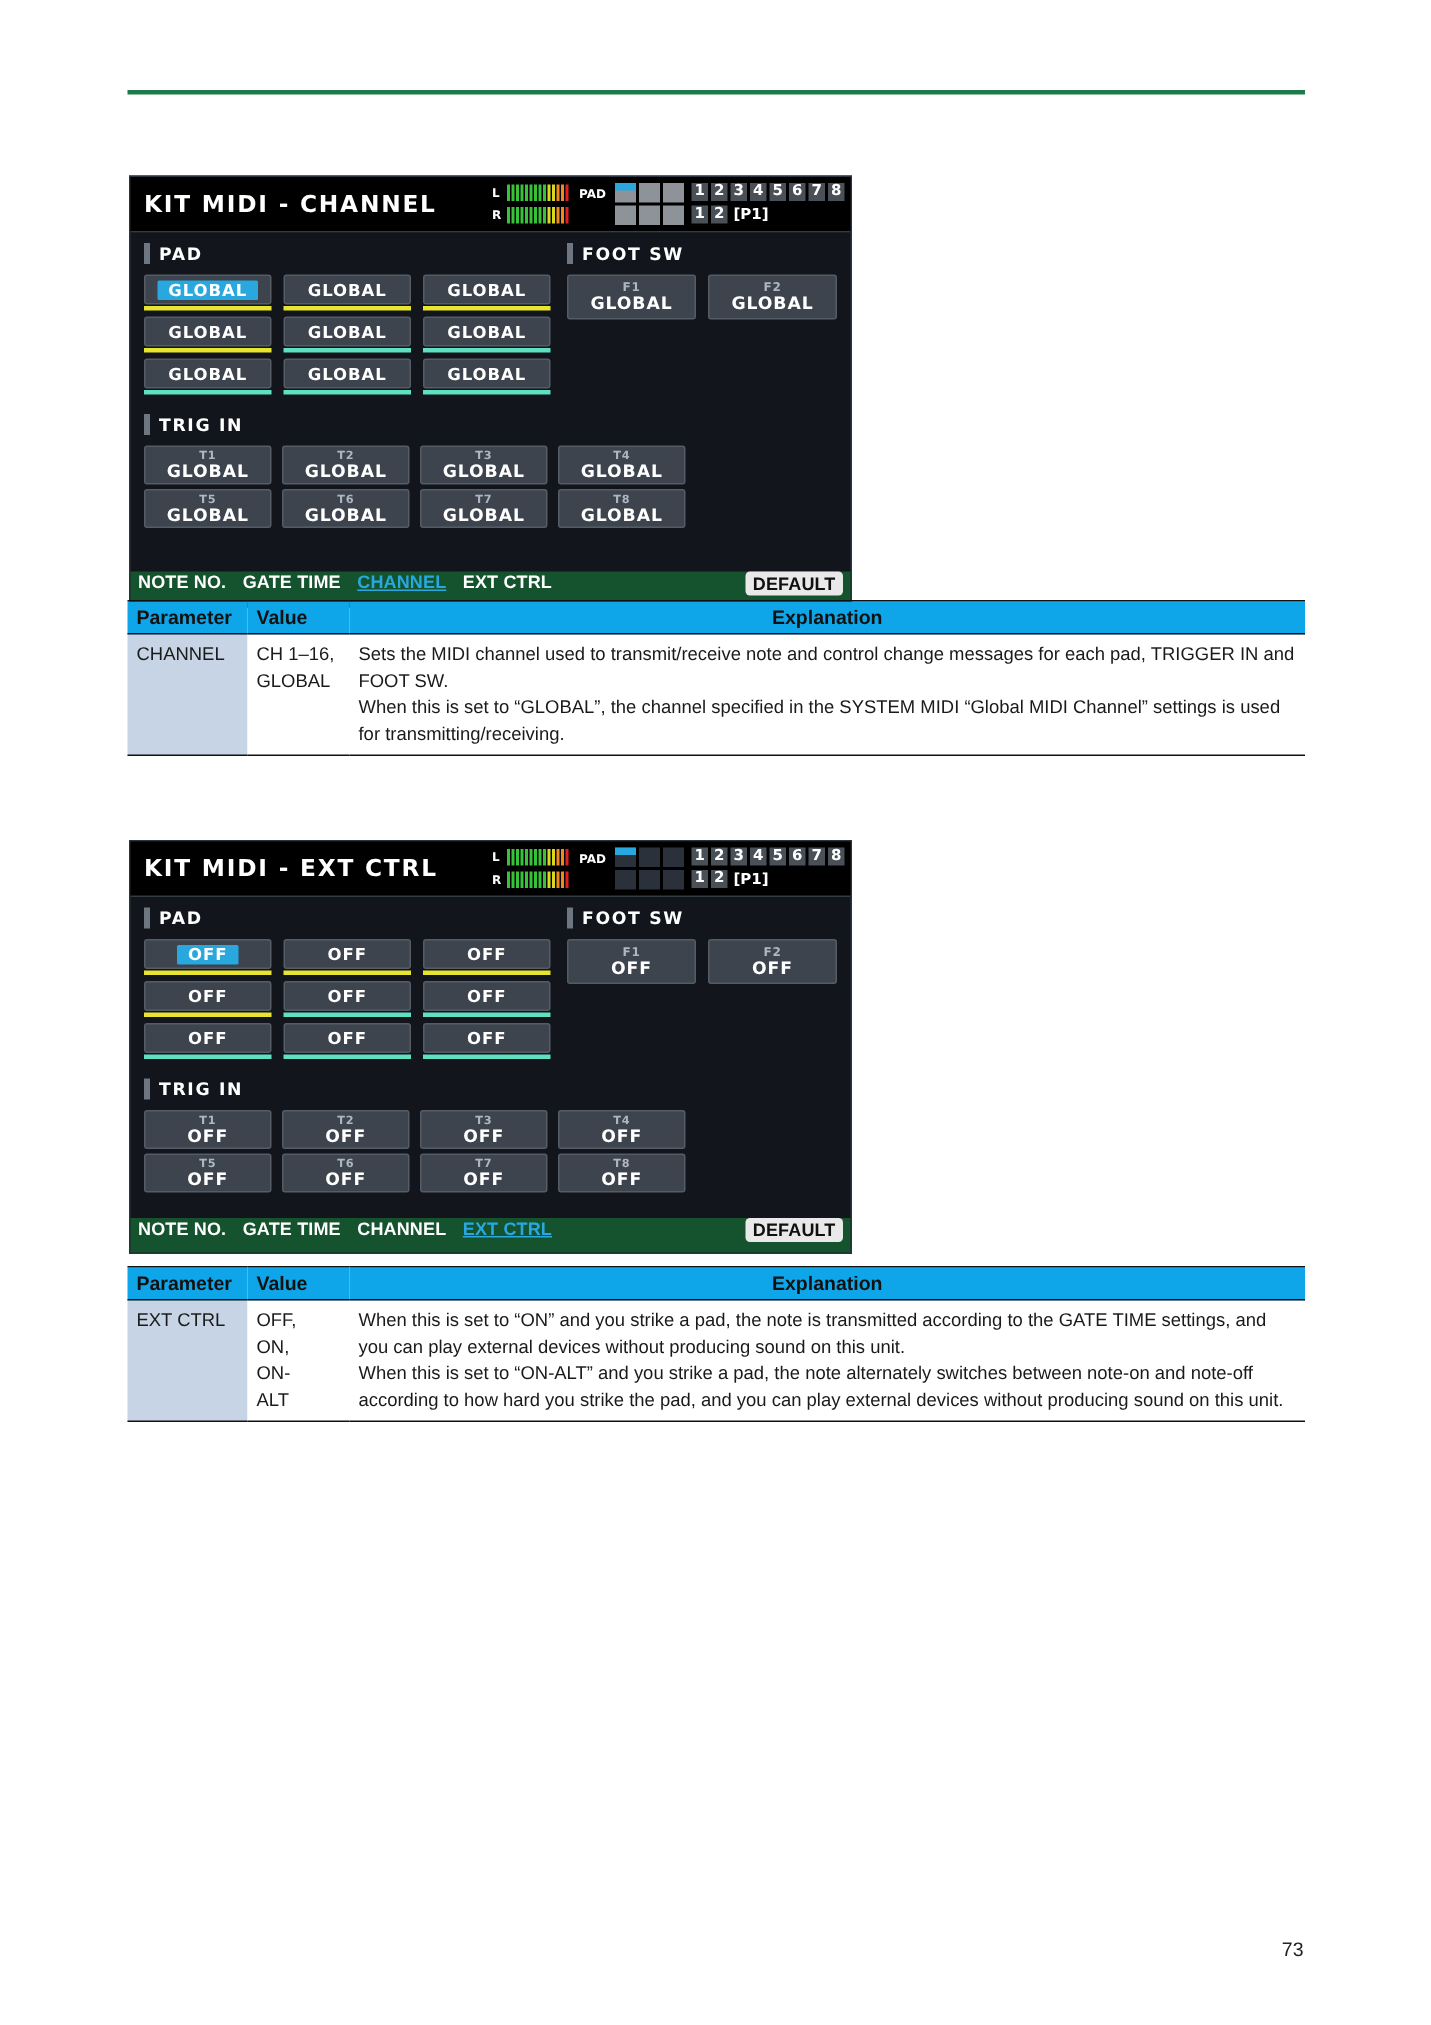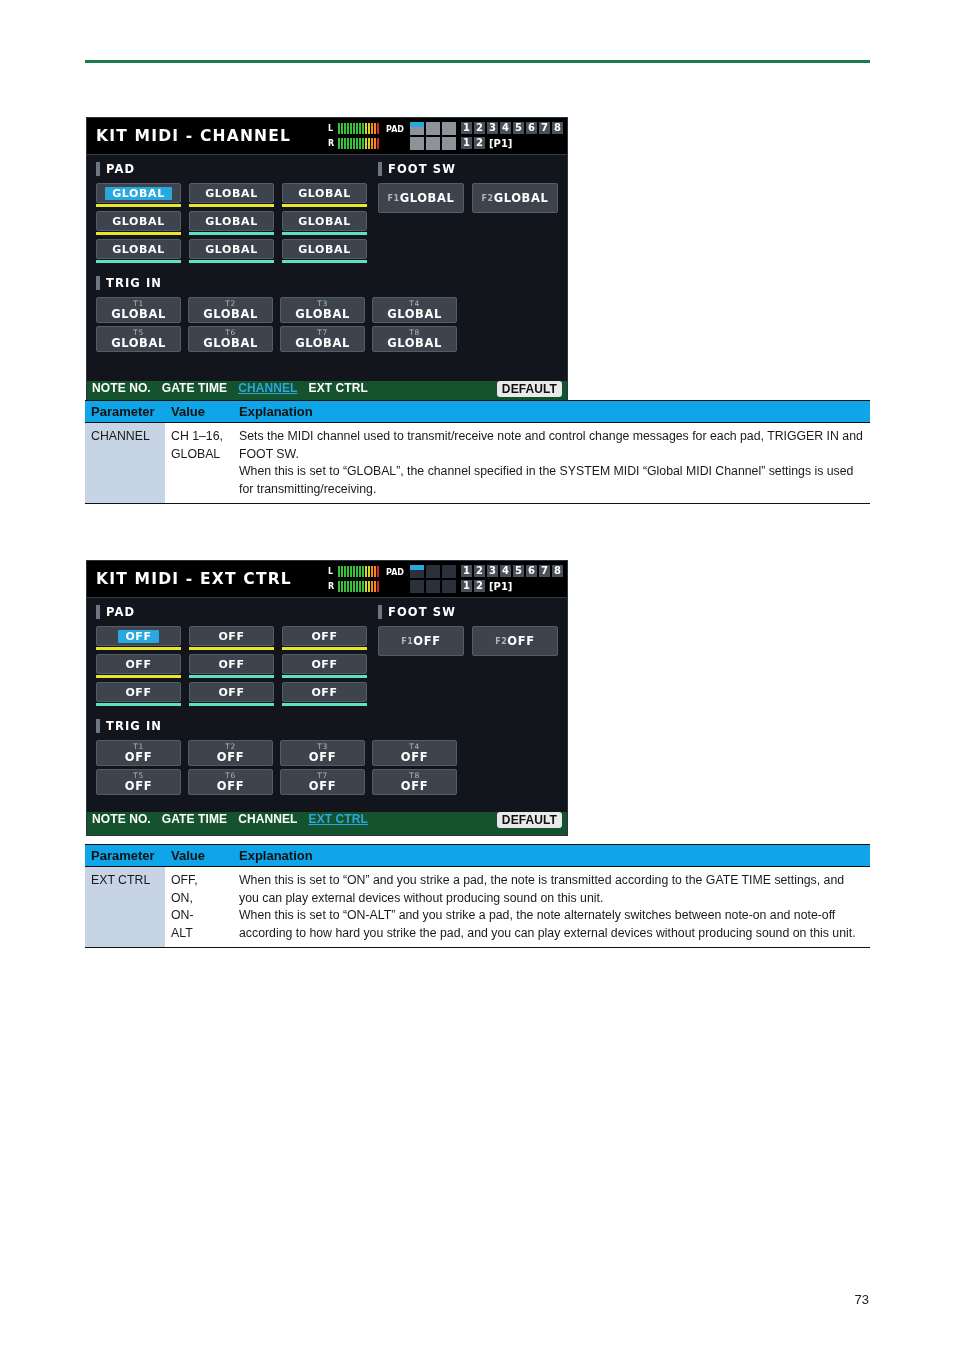--- a/index.html
+++ b/index.html
@@ -114,33 +114,33 @@
     background: #29a8e0; padding: 0 7px; border-radius: 1px; color: #ffffff;
   }
   .ubar { width: 85px; height: 3px; margin-top: 1px; }
   .ubar.yellow { background: #e8e52e; }
   .ubar.teal  { background: #5fe0c0; }
   .pad-cell { display: flex; flex-direction: column; }
 
   .fbtn {
     background: #3d444e; border: 1px solid #555c66; border-radius: 2px;
     width: 88px; height: 30px;
-    display: flex; align-items: center; justify-content: center;
+    display: flex; flex-direction: column; align-items: center; justify-content: center;
   }
   .fbtn .flbl { color: #aeb6c0; font-size: 8px; font-weight: bold; letter-spacing: .5px; line-height: 9px; }
   .fbtn .fval { color: #ffffff; font-size: 11.5px; font-weight: bold; letter-spacing: .6px; line-height: 13px; }
 
   .trig-wrap { margin-top: 9px; }
   .trig-row { display: flex; gap: 7px; margin-bottom: 3px; }
   .tbtn {
     background: #3d444e; border: 1px solid #555c66; border-radius: 2px;
     width: 85px; height: 26px;
     display: flex; flex-direction: column; align-items: center; justify-content: center;
   }
-  .tbtn .tlbl { color: #aeb6c0; font-size: 7.5px; font-weight: normal; letter-spacing: .5px; line-height: 8px; }
+  .tbtn .tlbl { color: #aeb6c0; font-size: 7.5px; font-weight: bold; letter-spacing: .5px; line-height: 8px; }
   .tbtn .tval { color: #ffffff; font-size: 11.5px; font-weight: bold; letter-spacing: .6px; line-height: 13px; }
 
   
   .lcd-foot {
     position: absolute; left: 0; right: 0; bottom: 0; height: 23px;
     background: #14532d; display: flex; align-items: flex-start; padding: 0 5px;
   }
   .tabs { display: flex; align-items: center; gap: 11px; }
   .tab {
     color: #ffffff; font-size: 12px; font-weight: bold; letter-spacing: .1px;
@@ -159,21 +159,21 @@
     position: absolute; left: 85px; width: 785px;
     border-collapse: collapse; font-size: 12.3px; color: #1a1a1a;
   }
   #ptable1 { top: 400px; }
   #ptable2 { top: 844px; }
   .ptable thead th {
     background: #0ea5e9; font-weight: bold; font-size: 13px;
     padding: 3px 6px; border-top: 1.6px solid #111; border-bottom: 1.6px solid #111;
     text-align: left; color: #111;
   }
-  .ptable thead th.c { text-align: left; }
+  .ptable thead th.c { text-align: center; }
   .ptable tbody td {
     padding: 5px 6px; vertical-align: top; line-height: 17.5px;
     border-bottom: 1.6px solid #111;
   }
   .td-param {
     background: #c7d4e6; width: 80px; vertical-align: middle; text-align: left;
   }
   .td-value { width: 68px; background: #ffffff; margin-left: 32px; }
   .td-expl  { background: #ffffff; }
   .ptable .colw-param { width: 80px; }

